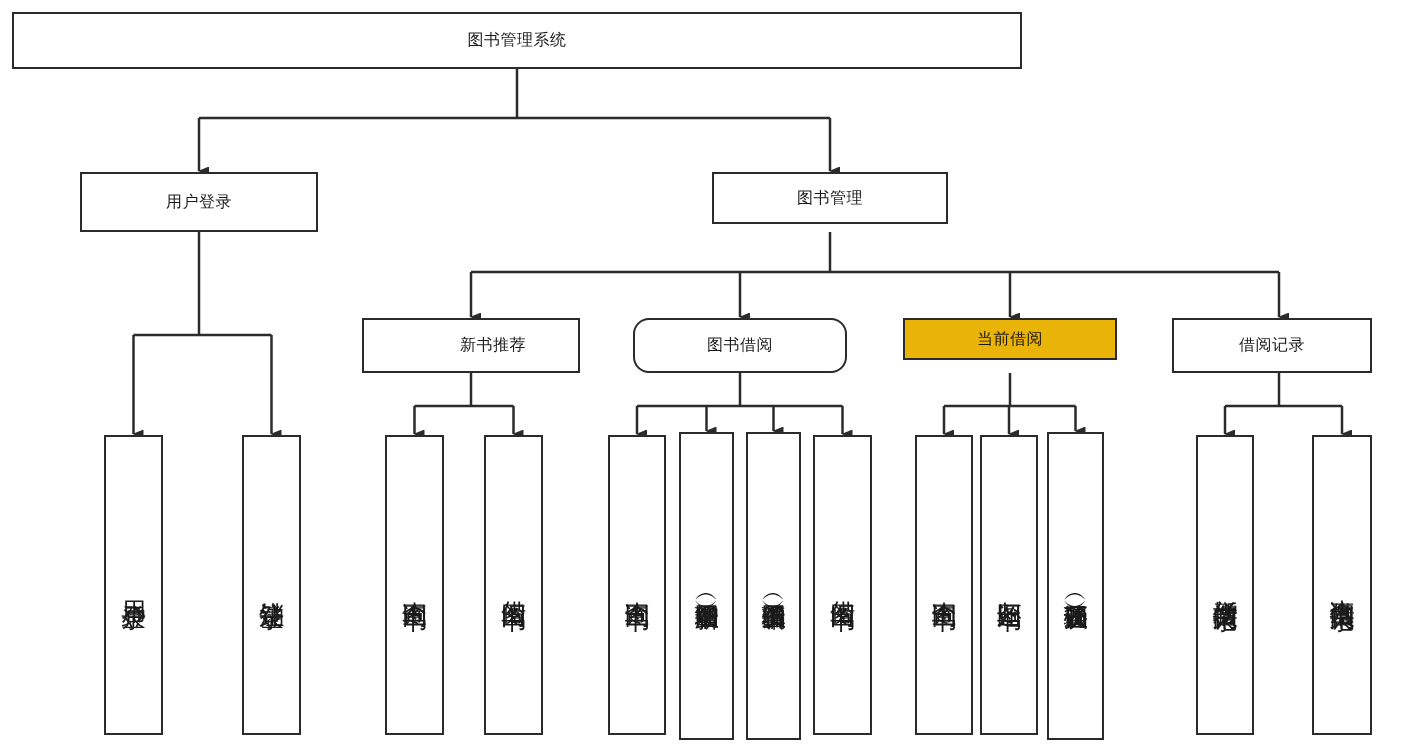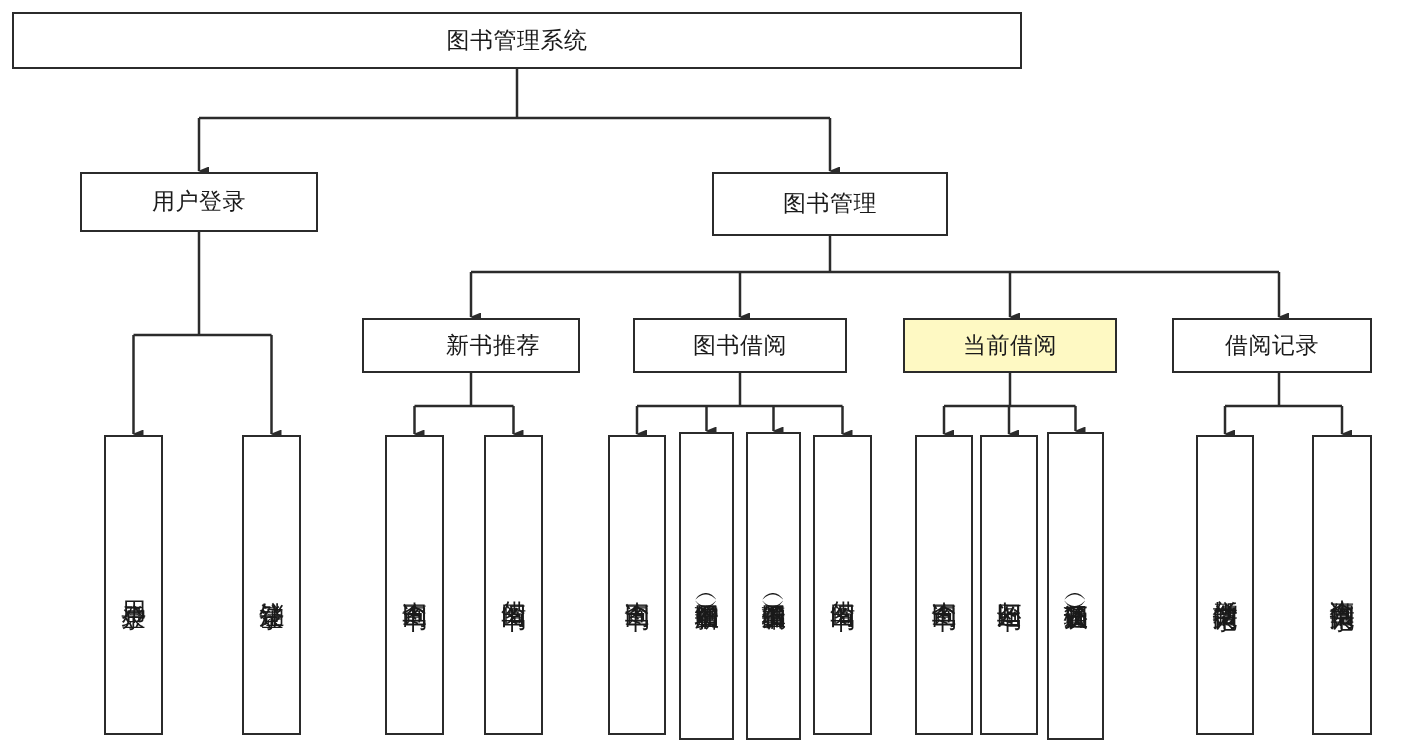--- a/index.html
+++ b/index.html
@@ -35,21 +35,21 @@
     overflow: hidden;
   }
   .node-label {
     color: #1a1a1a;
     line-height: 1.02;
     text-align: center;
     white-space: nowrap;
   }
   .node-box.horizontal .node-label {
     writing-mode: horizontal-tb;
-    font-size: 23px;
+    font-size: 16px;
     letter-spacing: 0.5px;
   }
   .node-box.vertical .node-label {
     writing-mode: vertical-rl;
     text-orientation: upright;
     font-size: 25px;
     letter-spacing: 2px;
   }
   .node-box.vertical.tight .node-label {
     font-size: 24px;
@@ -110,30 +110,30 @@
       </g>
   </svg>
 
   <div id="node-layer">
       <div class="node-box horizontal" style="left: 12px; top: 12px; width: 1010px; height: 57px; border-color: rgb(43, 43, 43); background: rgb(255, 255, 255);">
         <span class="node-label" style="color: rgb(26, 26, 26);">图书管理系统</span>
       </div>
       <div class="node-box horizontal" style="left: 80px; top: 172px; width: 238px; height: 60px; border-color: rgb(43, 43, 43); background: rgb(255, 255, 255);">
         <span class="node-label" style="color: rgb(26, 26, 26);">用户登录</span>
       </div>
-      <div class="node-box horizontal" style="left: 712px; top: 172px; width: 236px; height: 64px; border-color: rgb(43, 43, 43); background: rgb(255, 255, 255);">
+      <div class="node-box horizontal" style="left: 712px; top: 172px; width: 236px; height: 52px; border-color: rgb(43, 43, 43); background: rgb(255, 255, 255);">
         <span class="node-label" style="color: rgb(26, 26, 26);">图书管理</span>
       </div>
       <div class="node-box horizontal" style="left: 362px; top: 318px; width: 218px; height: 55px; border-color: rgb(43, 43, 43); background: rgb(255, 255, 255);">
         <span class="node-label" style="color: rgb(26, 26, 26); margin-left: 44px;">新书推荐</span>
       </div>
-      <div class="node-box horizontal" style="left: 633px; top: 318px; width: 214px; height: 55px; border-color: rgb(43, 43, 43); background: rgb(255, 255, 255);">
+      <div class="node-box horizontal" style="left: 633px; top: 318px; width: 214px; height: 55px; border-color: rgb(43, 43, 43); background: rgb(255, 255, 255); border-radius: 16px;">
         <span class="node-label" style="color: rgb(26, 26, 26);">图书借阅</span>
       </div>
-      <div class="node-box horizontal" style="left: 903px; top: 318px; width: 214px; height: 55px; border-color: rgb(43, 43, 43); background: #fef9c3;">
+      <div class="node-box horizontal" style="left: 903px; top: 318px; width: 214px; height: 42px; border-color: rgb(43, 43, 43); background: #eab308;">
         <span class="node-label" style="color: rgb(26, 26, 26);">当前借阅</span>
       </div>
       <div class="node-box horizontal" style="left: 1172px; top: 318px; width: 200px; height: 55px; border-color: rgb(43, 43, 43); background: rgb(255, 255, 255);">
         <span class="node-label" style="color: rgb(26, 26, 26);">借阅记录</span>
       </div>
       <div class="node-box vertical" style="left: 104px; top: 435px; width: 59px; height: 300px; border-color: rgb(43, 43, 43); background: rgb(255, 255, 255);">
         <span class="node-label" style="color: rgb(26, 26, 26);">用户登录</span>
       </div>
       <div class="node-box vertical" style="left: 242px; top: 435px; width: 59px; height: 300px; border-color: rgb(43, 43, 43); background: rgb(255, 255, 255);">
         <span class="node-label" style="color: rgb(26, 26, 26);">注销登录</span>

